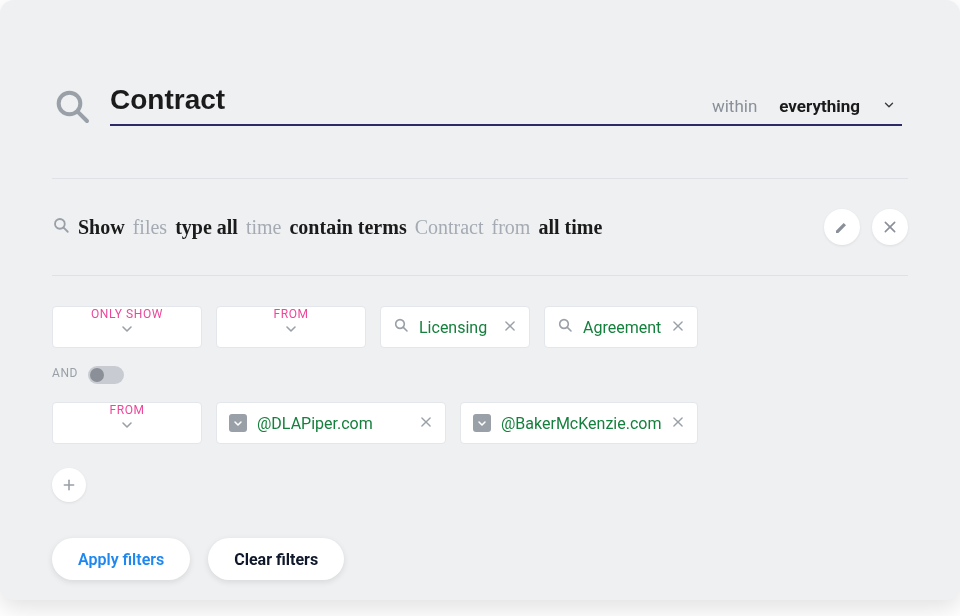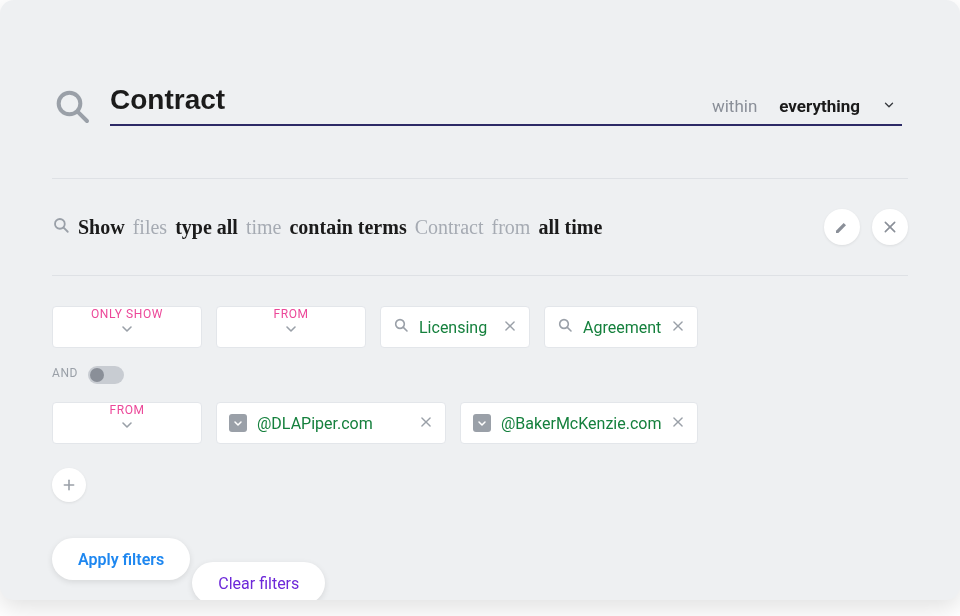--- a/index.html
+++ b/index.html
@@ -121,30 +121,30 @@
     content: ""; position: absolute; left: 2px; top: 2px; width: 14px; height: 14px; border-radius: 50%; background: #8a8f98;
   }
 
   .add-circle {
     width: 34px; height: 34px; border-radius: 50%; background: #fff;
     display: flex; align-items: center; justify-content: center;
     box-shadow: 0 1px 3px rgba(0,0,0,0.08);
     font-size: 20px; color: #9aa0a8; cursor: pointer; margin-top: 6px;
   }
 
-  .action-row { display: flex; gap: 2px; margin-top: 18px; }
+  .action-row { display: flex; gap: 18px; margin-top: 18px; }
   .pill {
     height: 42px; padding: 0 26px; border-radius: 21px; background: #fff;
     display: flex; align-items: center; justify-content: center;
     font-size: 16px; font-weight: 600;
     box-shadow: 0 2px 6px rgba(0,0,0,0.10);
     cursor: pointer;
   }
   .pill.primary { color: #1e87f0; }
-  .pill.secondary { color: #6d28d9; font-weight: 400; margin-top: 24px; }
+  .pill.secondary { color: #0f172a; font-weight: 700; }
 
   
   .square-arrow {
     width: 18px; height: 18px; border-radius: 3px; background: #9aa0a8;
     display:flex; align-items:center; justify-content:center;
   }
   .square-arrow svg { width: 12px; height: 12px; }
 </style>
 </head>
 <body>

